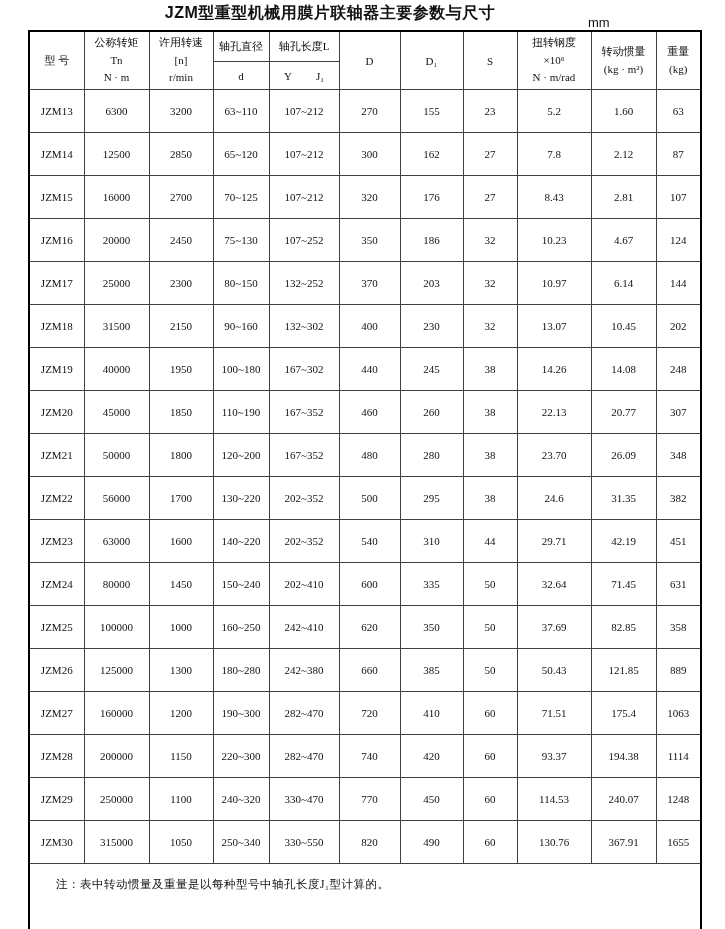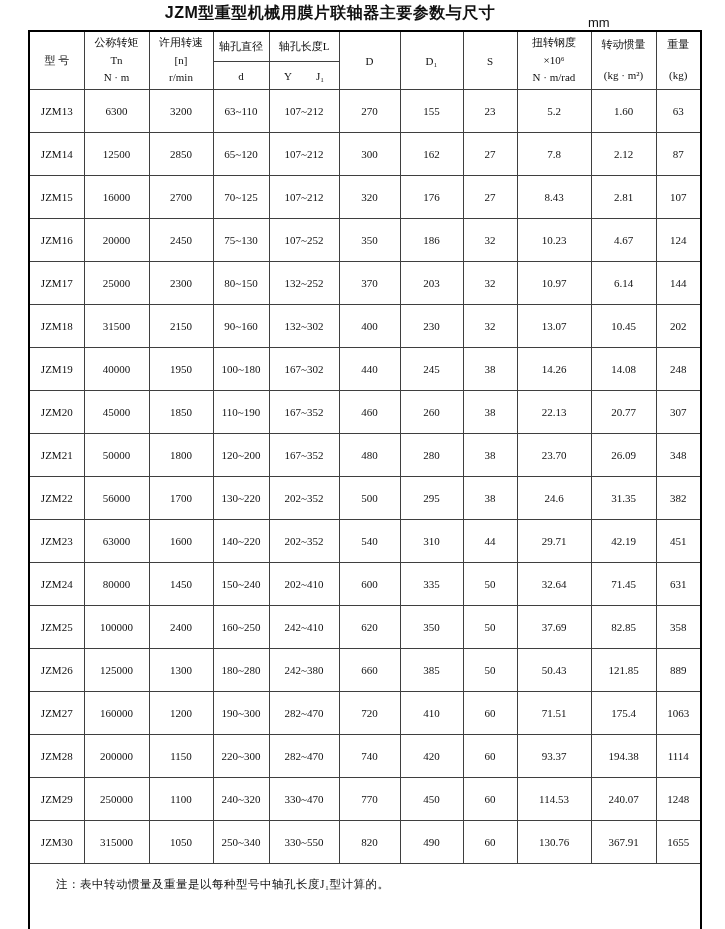--- a/index.html
+++ b/index.html
@@ -52,21 +52,21 @@
   tbody tr { height: 43px; }
   th .hstack {
     display: flex;
     flex-direction: column;
     justify-content: center;
     gap: 4px;
     line-height: 1.25;
   }
   th .hstack.spread {
     height: 45px;
-    justify-content: space-between;
+    justify-content: center;
     margin: 6px 0;
   }
   th .yj {
     display: flex;
     justify-content: center;
     gap: 24px;
   }
   tfoot td.note-cell {
     height: 58px;
     text-align: left;
@@ -309,21 +309,21 @@
           <td>600</td>
           <td>335</td>
           <td>50</td>
           <td>32.64</td>
           <td>71.45</td>
           <td>631</td>
         </tr>
         <tr>
           <td>JZM25</td>
           <td>100000</td>
-          <td>2400</td>
+          <td>1000</td>
           <td>160~250</td>
           <td>242~410</td>
           <td>620</td>
           <td>350</td>
           <td>50</td>
           <td>37.69</td>
           <td>82.85</td>
           <td>358</td>
         </tr>
         <tr>

